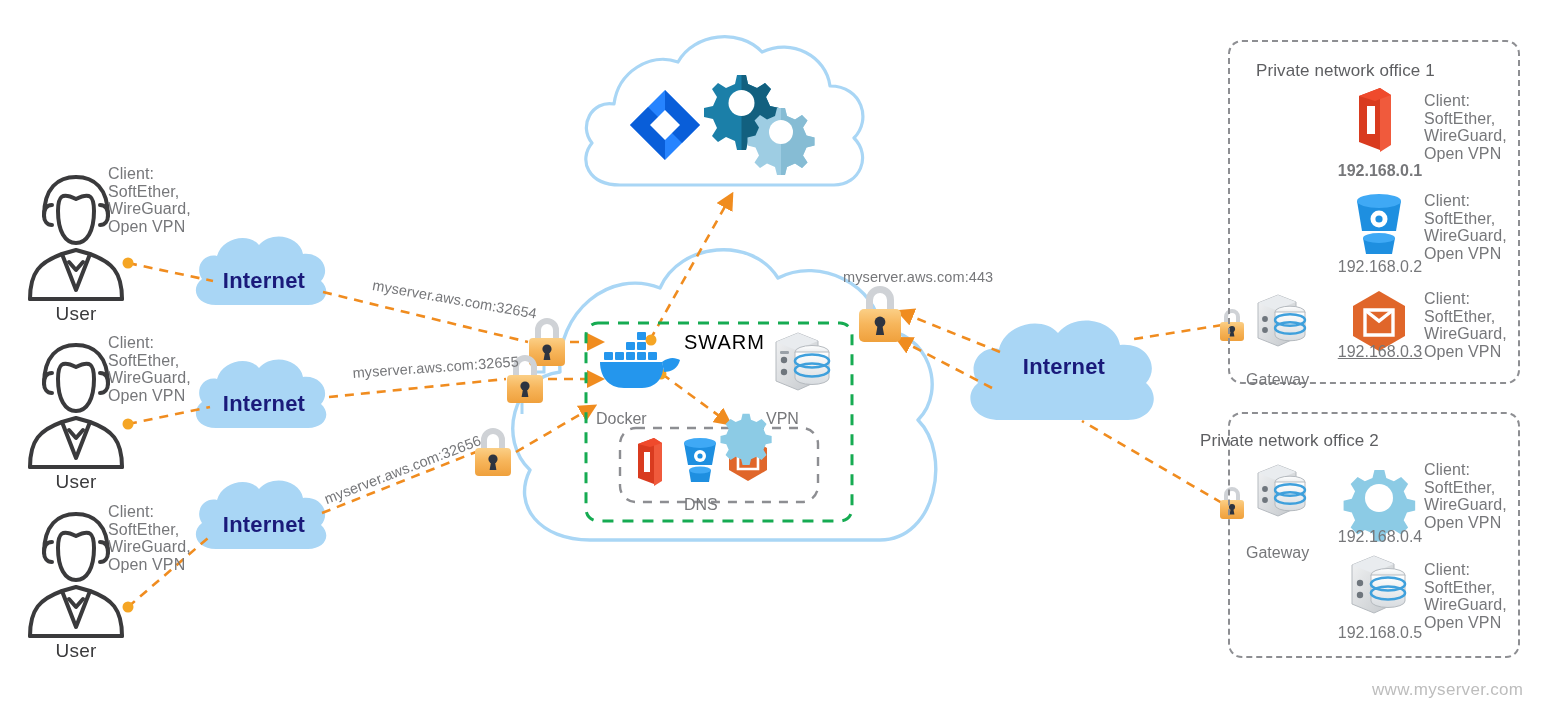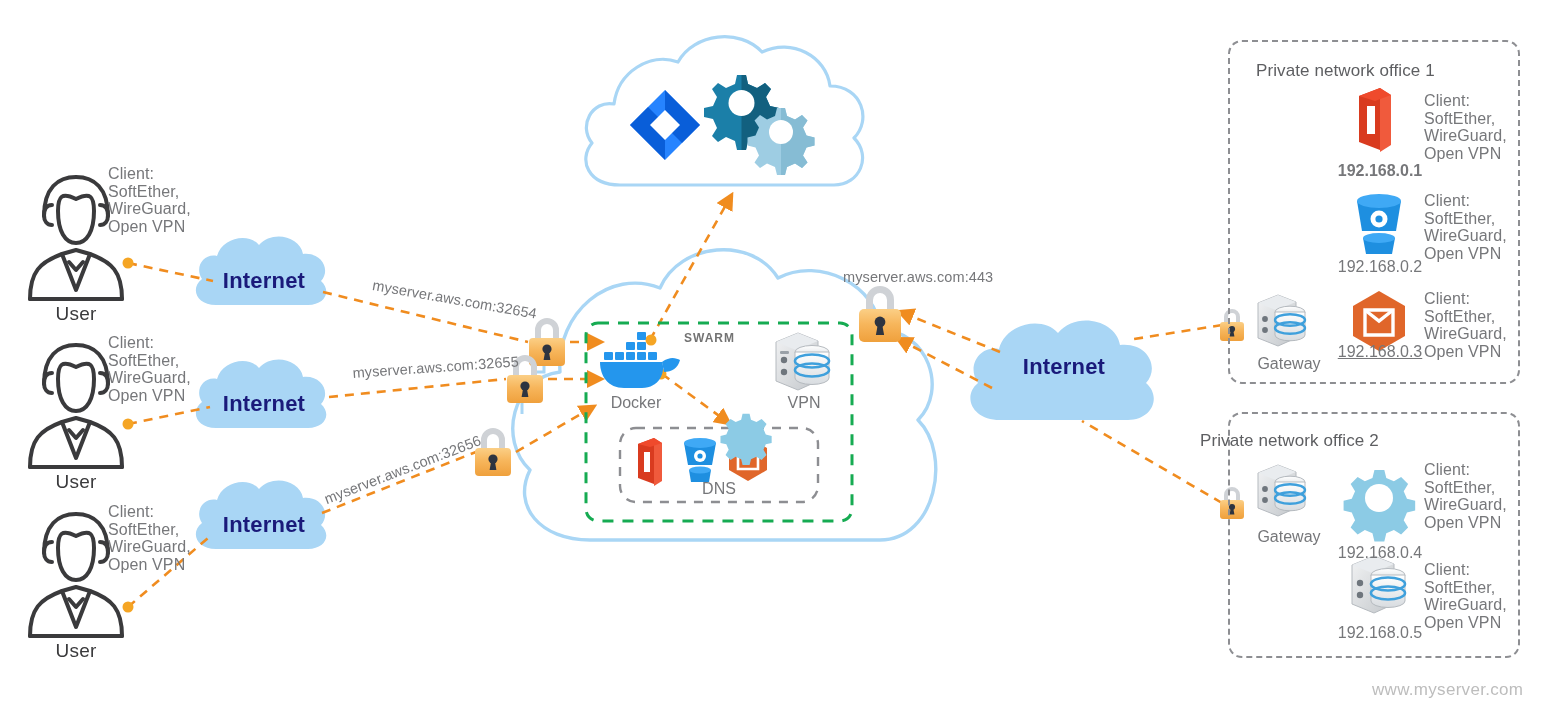--- a/index.html
+++ b/index.html
@@ -42,27 +42,28 @@
   }
   .port-label {
     font-size: 14.5px;
     color: #76777a;
     white-space: nowrap;
     letter-spacing: .1px;
   }
   .node-caption {
     font-size: 16px;
     color: #76777a;
-    text-align: center;
+    text-align: left;
     white-space: nowrap;
+    margin-top: 16px;
   }
   .swarm-label {
-    font-size: 12px;
-    font-weight: bold;
-    color: #737373;
+    font-size: 20px;
+    font-weight: normal;
+    color: #000000;
     letter-spacing: 1px;
   }
   .panel-title {
     font-size: 17px;
     color: #5d5e61;
     letter-spacing: .1px;
   }
   .ip-label {
     font-size: 16px;
     color: #76777a;
@@ -449,21 +450,21 @@
 Open VPN</div>
   <div class="abs ip-label" style="left:1330px; top:343px; width:100px;text-decoration:underline;">192.168.0.3</div>
   <div class="abs node-caption" style="left:1246px; top:355px; width:86px;">Gateway</div>
 
   <div class="abs panel-title" style="left:1200px; top:431px;">Private network office 2</div>
   <div class="abs client-label" style="left:1424px; top:461px;">Client:
 SoftEther,
 WireGuard,
 Open VPN</div>
   <div class="abs node-caption" style="left:1246px; top:528px; width:86px;">Gateway</div>
-  <div class="abs ip-label" style="left:1330px; top:528px; width:100px;margin-top:16px;">192.168.0.4</div>
+  <div class="abs ip-label" style="left:1330px; top:528px; width:100px;">192.168.0.4</div>
   <div class="abs client-label" style="left:1424px; top:561px;">Client:
 SoftEther,
 WireGuard,
 Open VPN</div>
   <div class="abs ip-label" style="left:1330px; top:624px; width:100px;">192.168.0.5</div>
 
   <div class="abs watermark" style="left:1372px; top:680px;">www.myserver.com</div>
 
 </div>
 

